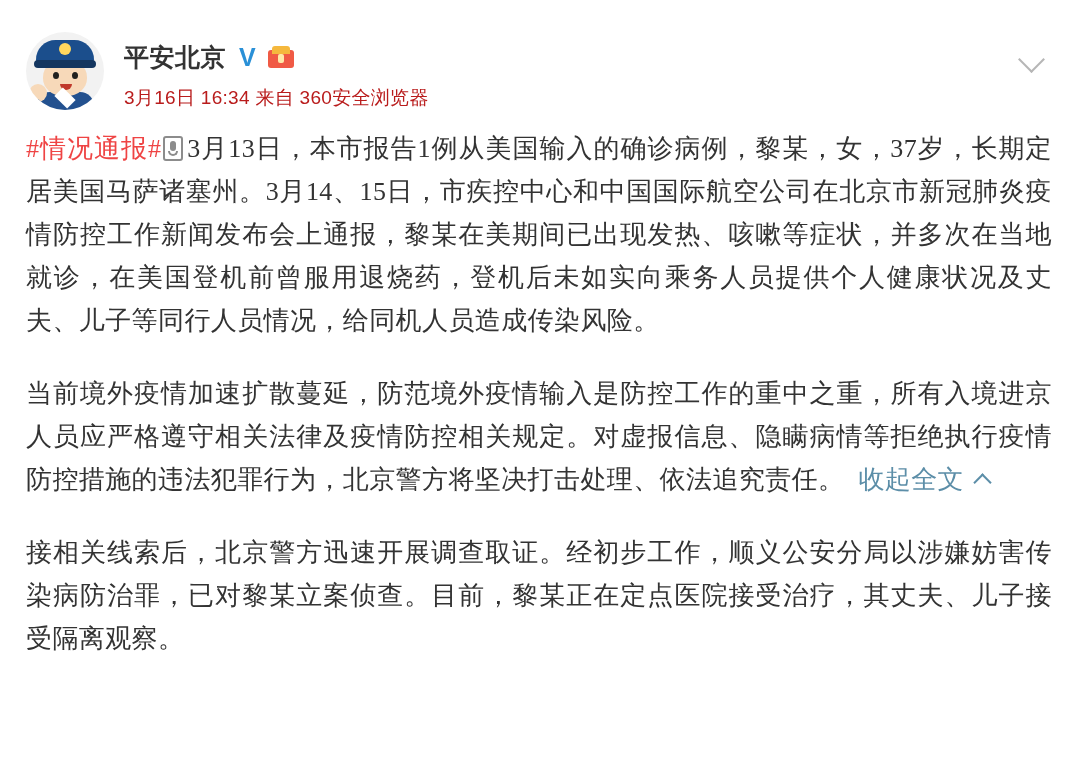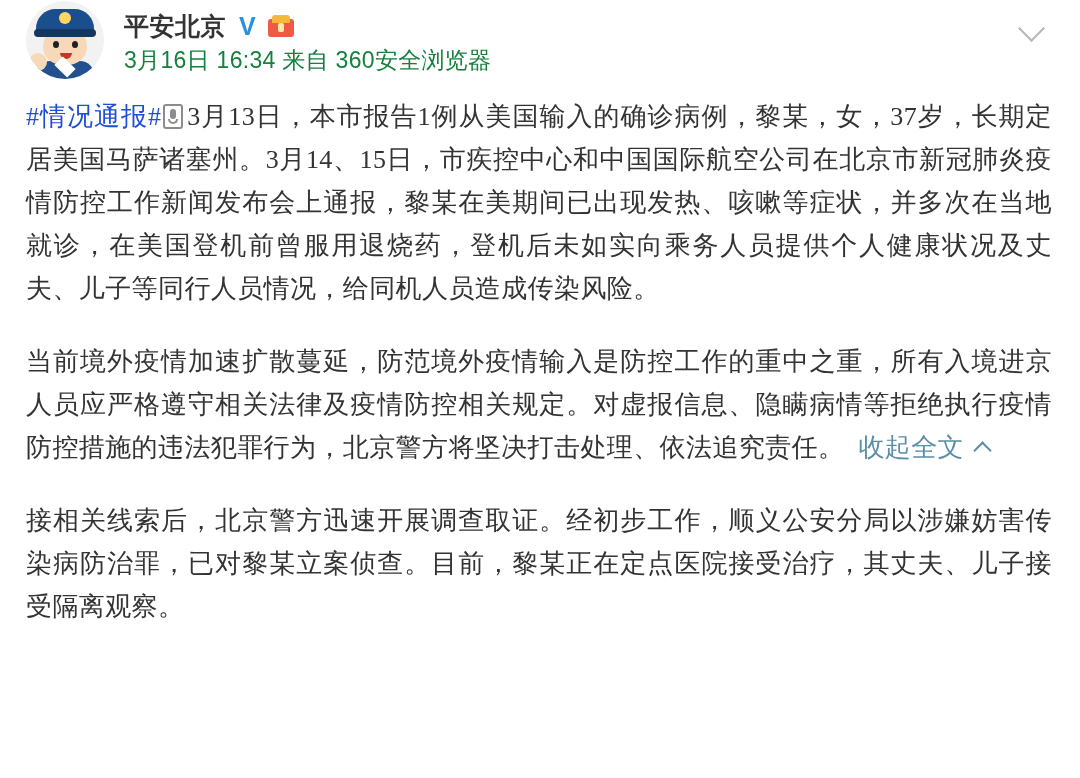--- a/index.html
+++ b/index.html
@@ -13,21 +13,21 @@
     font-family: "Liberation Sans", sans-serif;
     color: #333333;
     overflow: hidden;
   }
 
   .post {
     position: relative;
     width: 1080px;
     height: 667px;
     box-sizing: border-box;
-    padding: 1px 28px 0 26px;
+    padding: 32px 28px 0 26px;
   }
 
   
   .header {
     display: flex;
     align-items: flex-start;
     position: relative;
   }
 
   .avatar {
@@ -175,23 +175,23 @@
     position: absolute;
     left: 10px;
     top: 8px;
     width: 6px;
     height: 9px;
     background: #ffe9a8;
     border-radius: 2px;
   }
 
   .meta {
-    margin-top: 4px;
-    font-size: 23px;
-    color: #15803d;
+    margin-top: 13px;
+    font-size: 19px;
+    color: #b91c1c;
     letter-spacing: 0.3px;
   }
 
   .chevron {
     position: absolute;
     right: 4px;
     top: 16px;
     width: 30px;
     height: 20px;
     cursor: pointer;
@@ -217,21 +217,21 @@
     font-family: "Liberation Serif", "DejaVu Serif", serif;
     letter-spacing: 0.4px;
   }
   .content p {
     margin: 0 0 30px 0;
     text-align: justify;
   }
   .content p:last-child { margin-bottom: 0; }
 
   .topic {
-    color: #1d4ed8;
+    color: #ef4444;
   }
   .mic-icon {
     display: inline-block;
     width: 22px;
     height: 26px;
     vertical-align: -5px;
     margin: 0 2px;
     position: relative;
   }
   .mic-icon .mi-frame {

